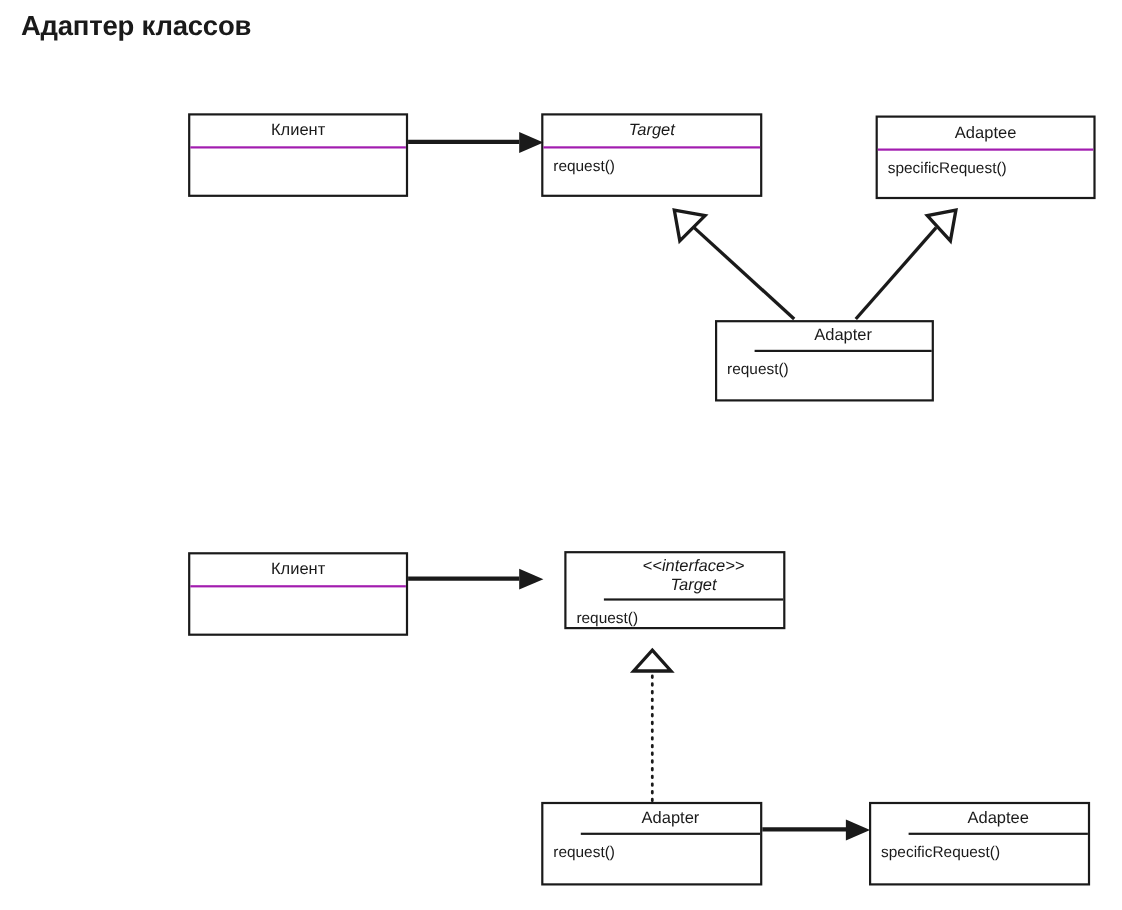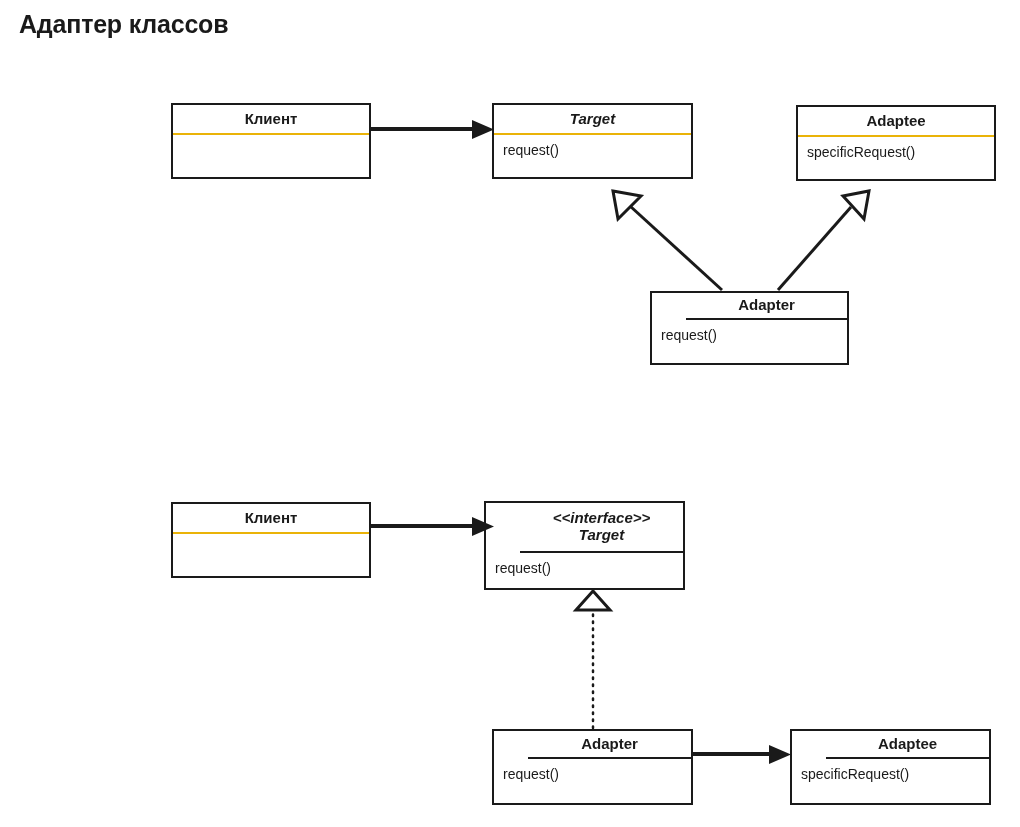--- a/index.html
+++ b/index.html
@@ -36,22 +36,22 @@
     flex-direction: column;
   }
   .uml-header {
     box-sizing: border-box;
     display: flex;
     flex-direction: column;
     align-items: center;
     justify-content: center;
     text-align: right;
     font-size: 15px;
-    font-weight: bold;
-    border-bottom: 2px solid #eab308;
+    font-weight: normal;
+    border-bottom: 2px solid #a21caf;
     line-height: 1.12;
     padding: 0 4px;
   }
   .uml-header.sep-dark {
     border-bottom-color: #1a1a1a;
     margin-left: 34px;
   }
   .uml-header.italic {
     font-style: italic;
   }
@@ -102,21 +102,21 @@
     <div class="uml-header sep-dark" style="height:27px;">Adapter</div>
     <div class="uml-body">request()</div>
   </div>
 
 
   <div class="uml-box" style="left:171px; top:502px; width:200px; height:76px;">
     <div class="uml-header" style="height:30px;">Клиент</div>
     <div class="uml-body empty"></div>
   </div>
 
-  <div class="uml-box" style="left:484px; top:501px; width:201px; height:89px;">
+  <div class="uml-box" style="left:513px; top:501px; width:201px; height:71px;">
     <div class="uml-header italic sep-dark" style="height:50px;">
       <span>&lt;&lt;interface&gt;&gt;</span>
       <span>Target</span>
     </div>
     <div class="uml-body">request()</div>
   </div>
 
   <div class="uml-box" style="left:492px; top:729px; width:201px; height:76px;">
     <div class="uml-header sep-dark" style="height:28px;">Adapter</div>
     <div class="uml-body">request()</div>

